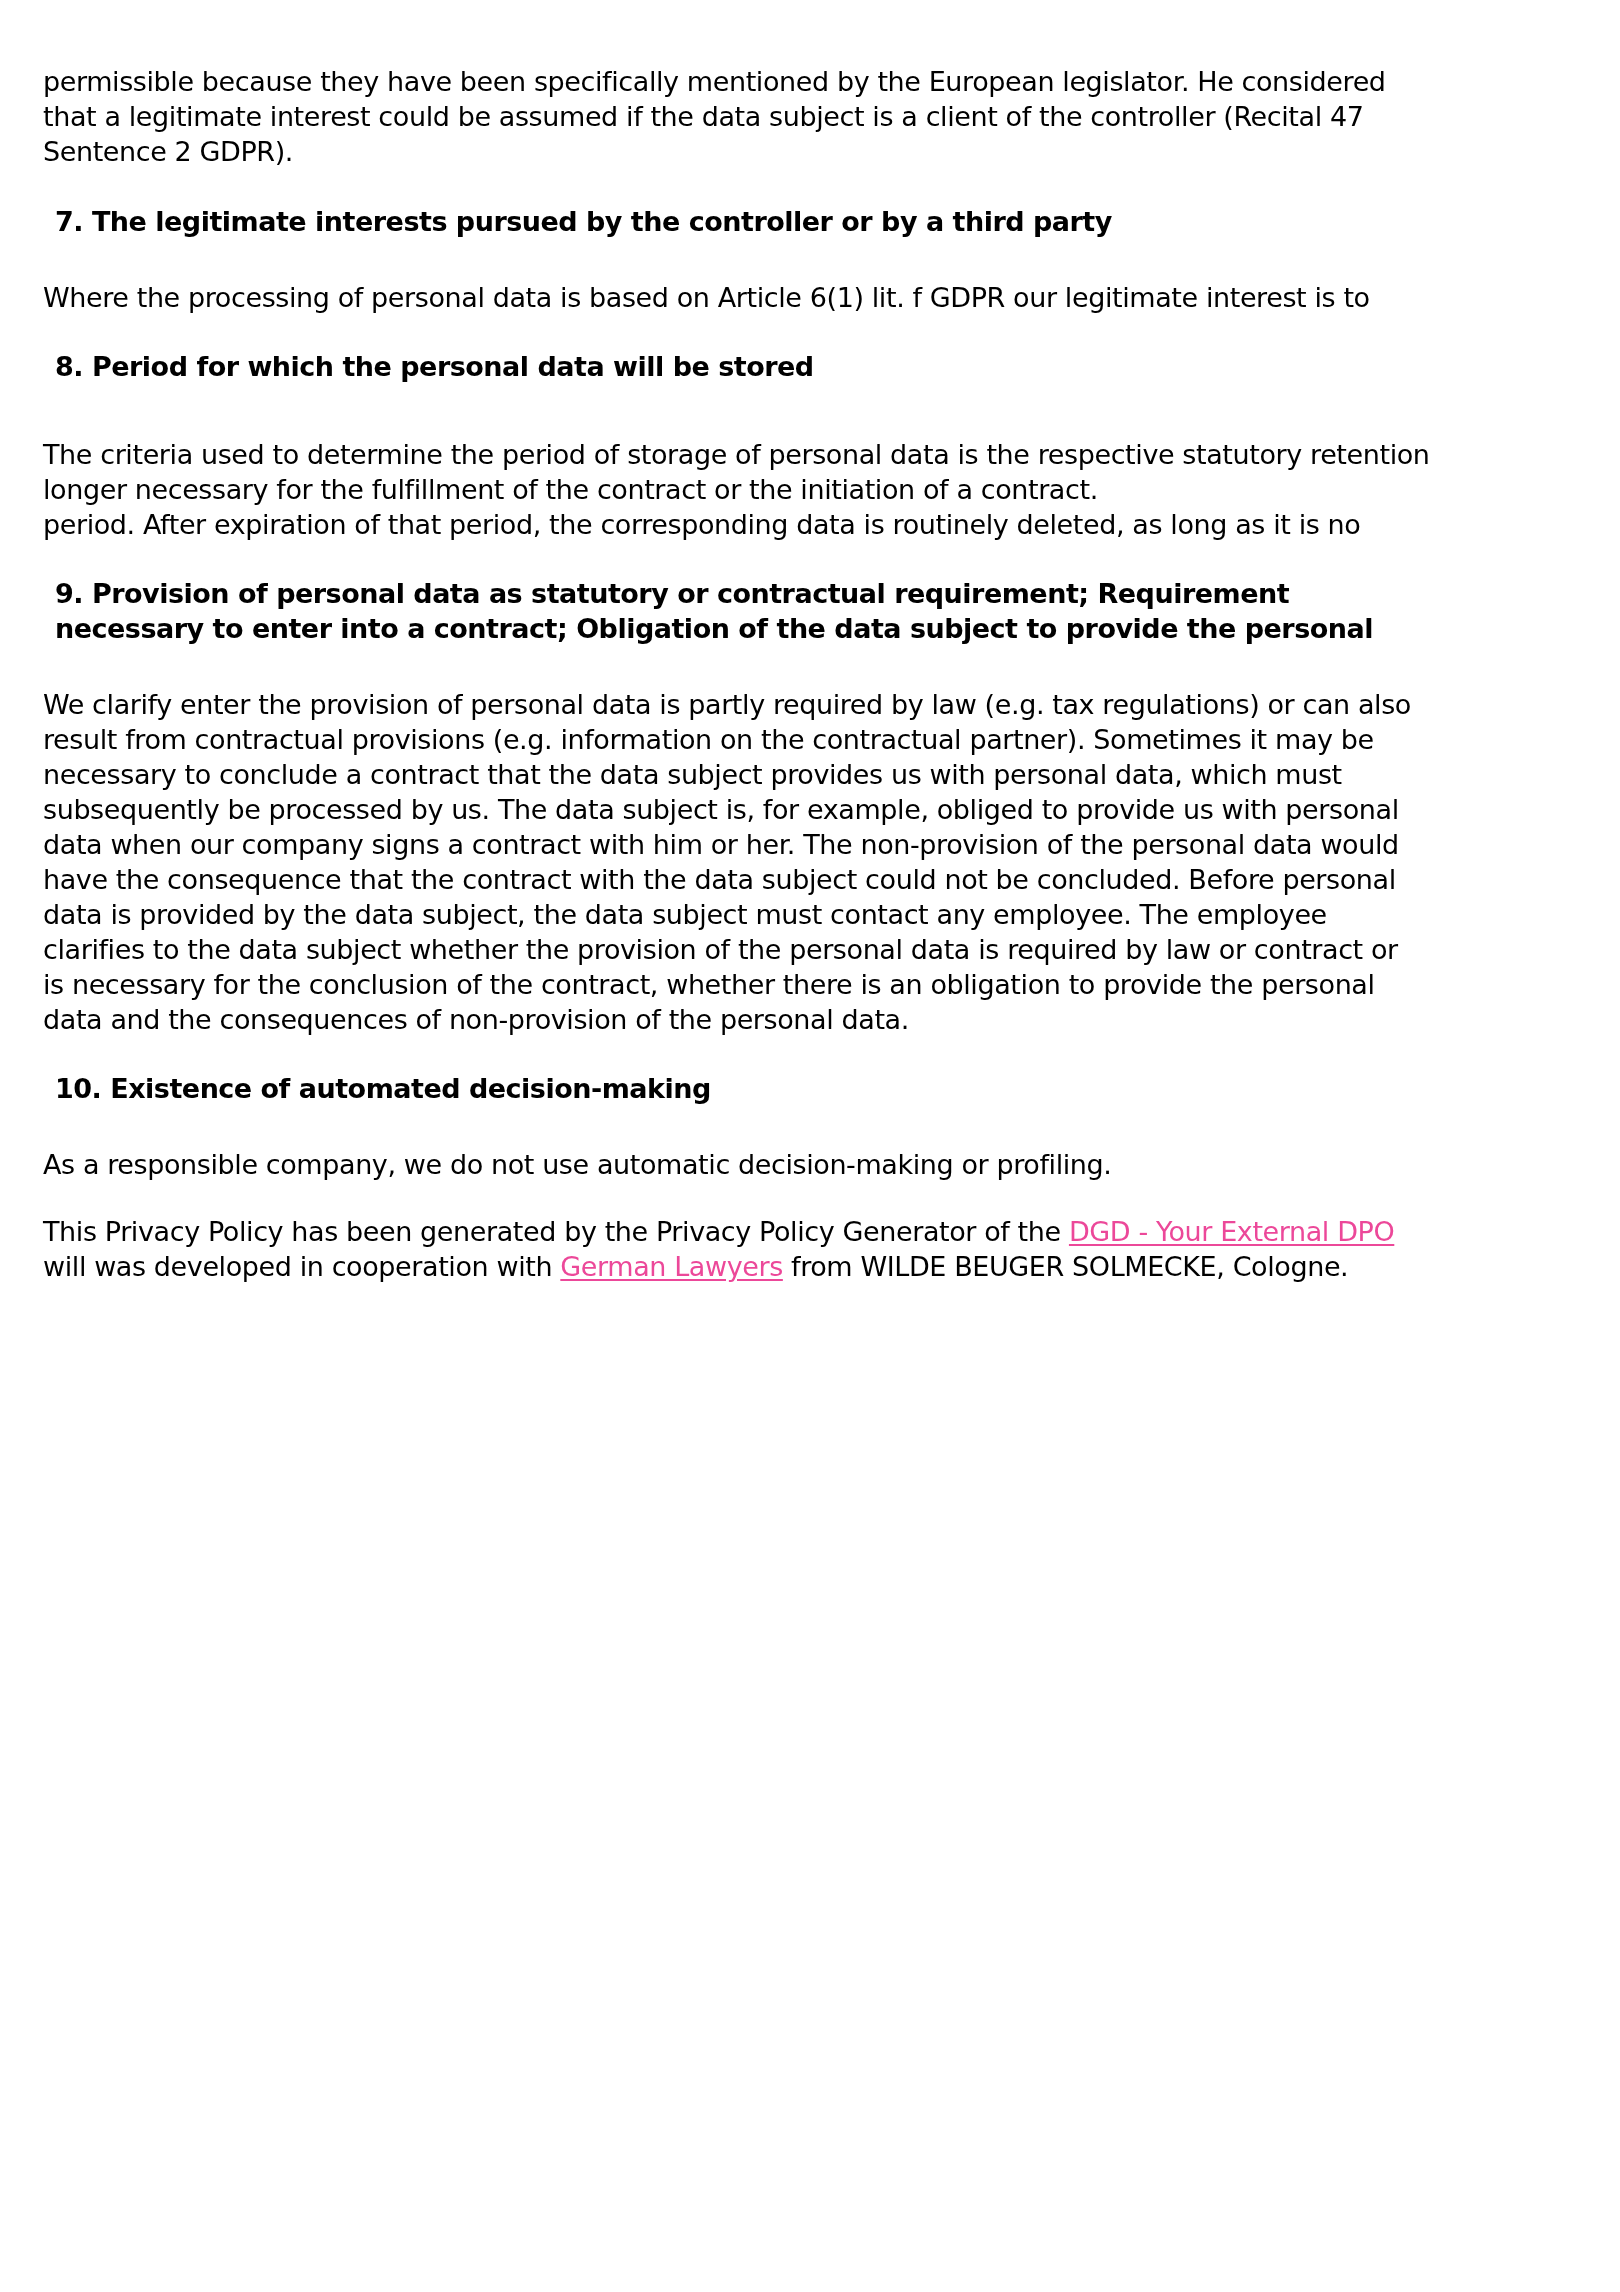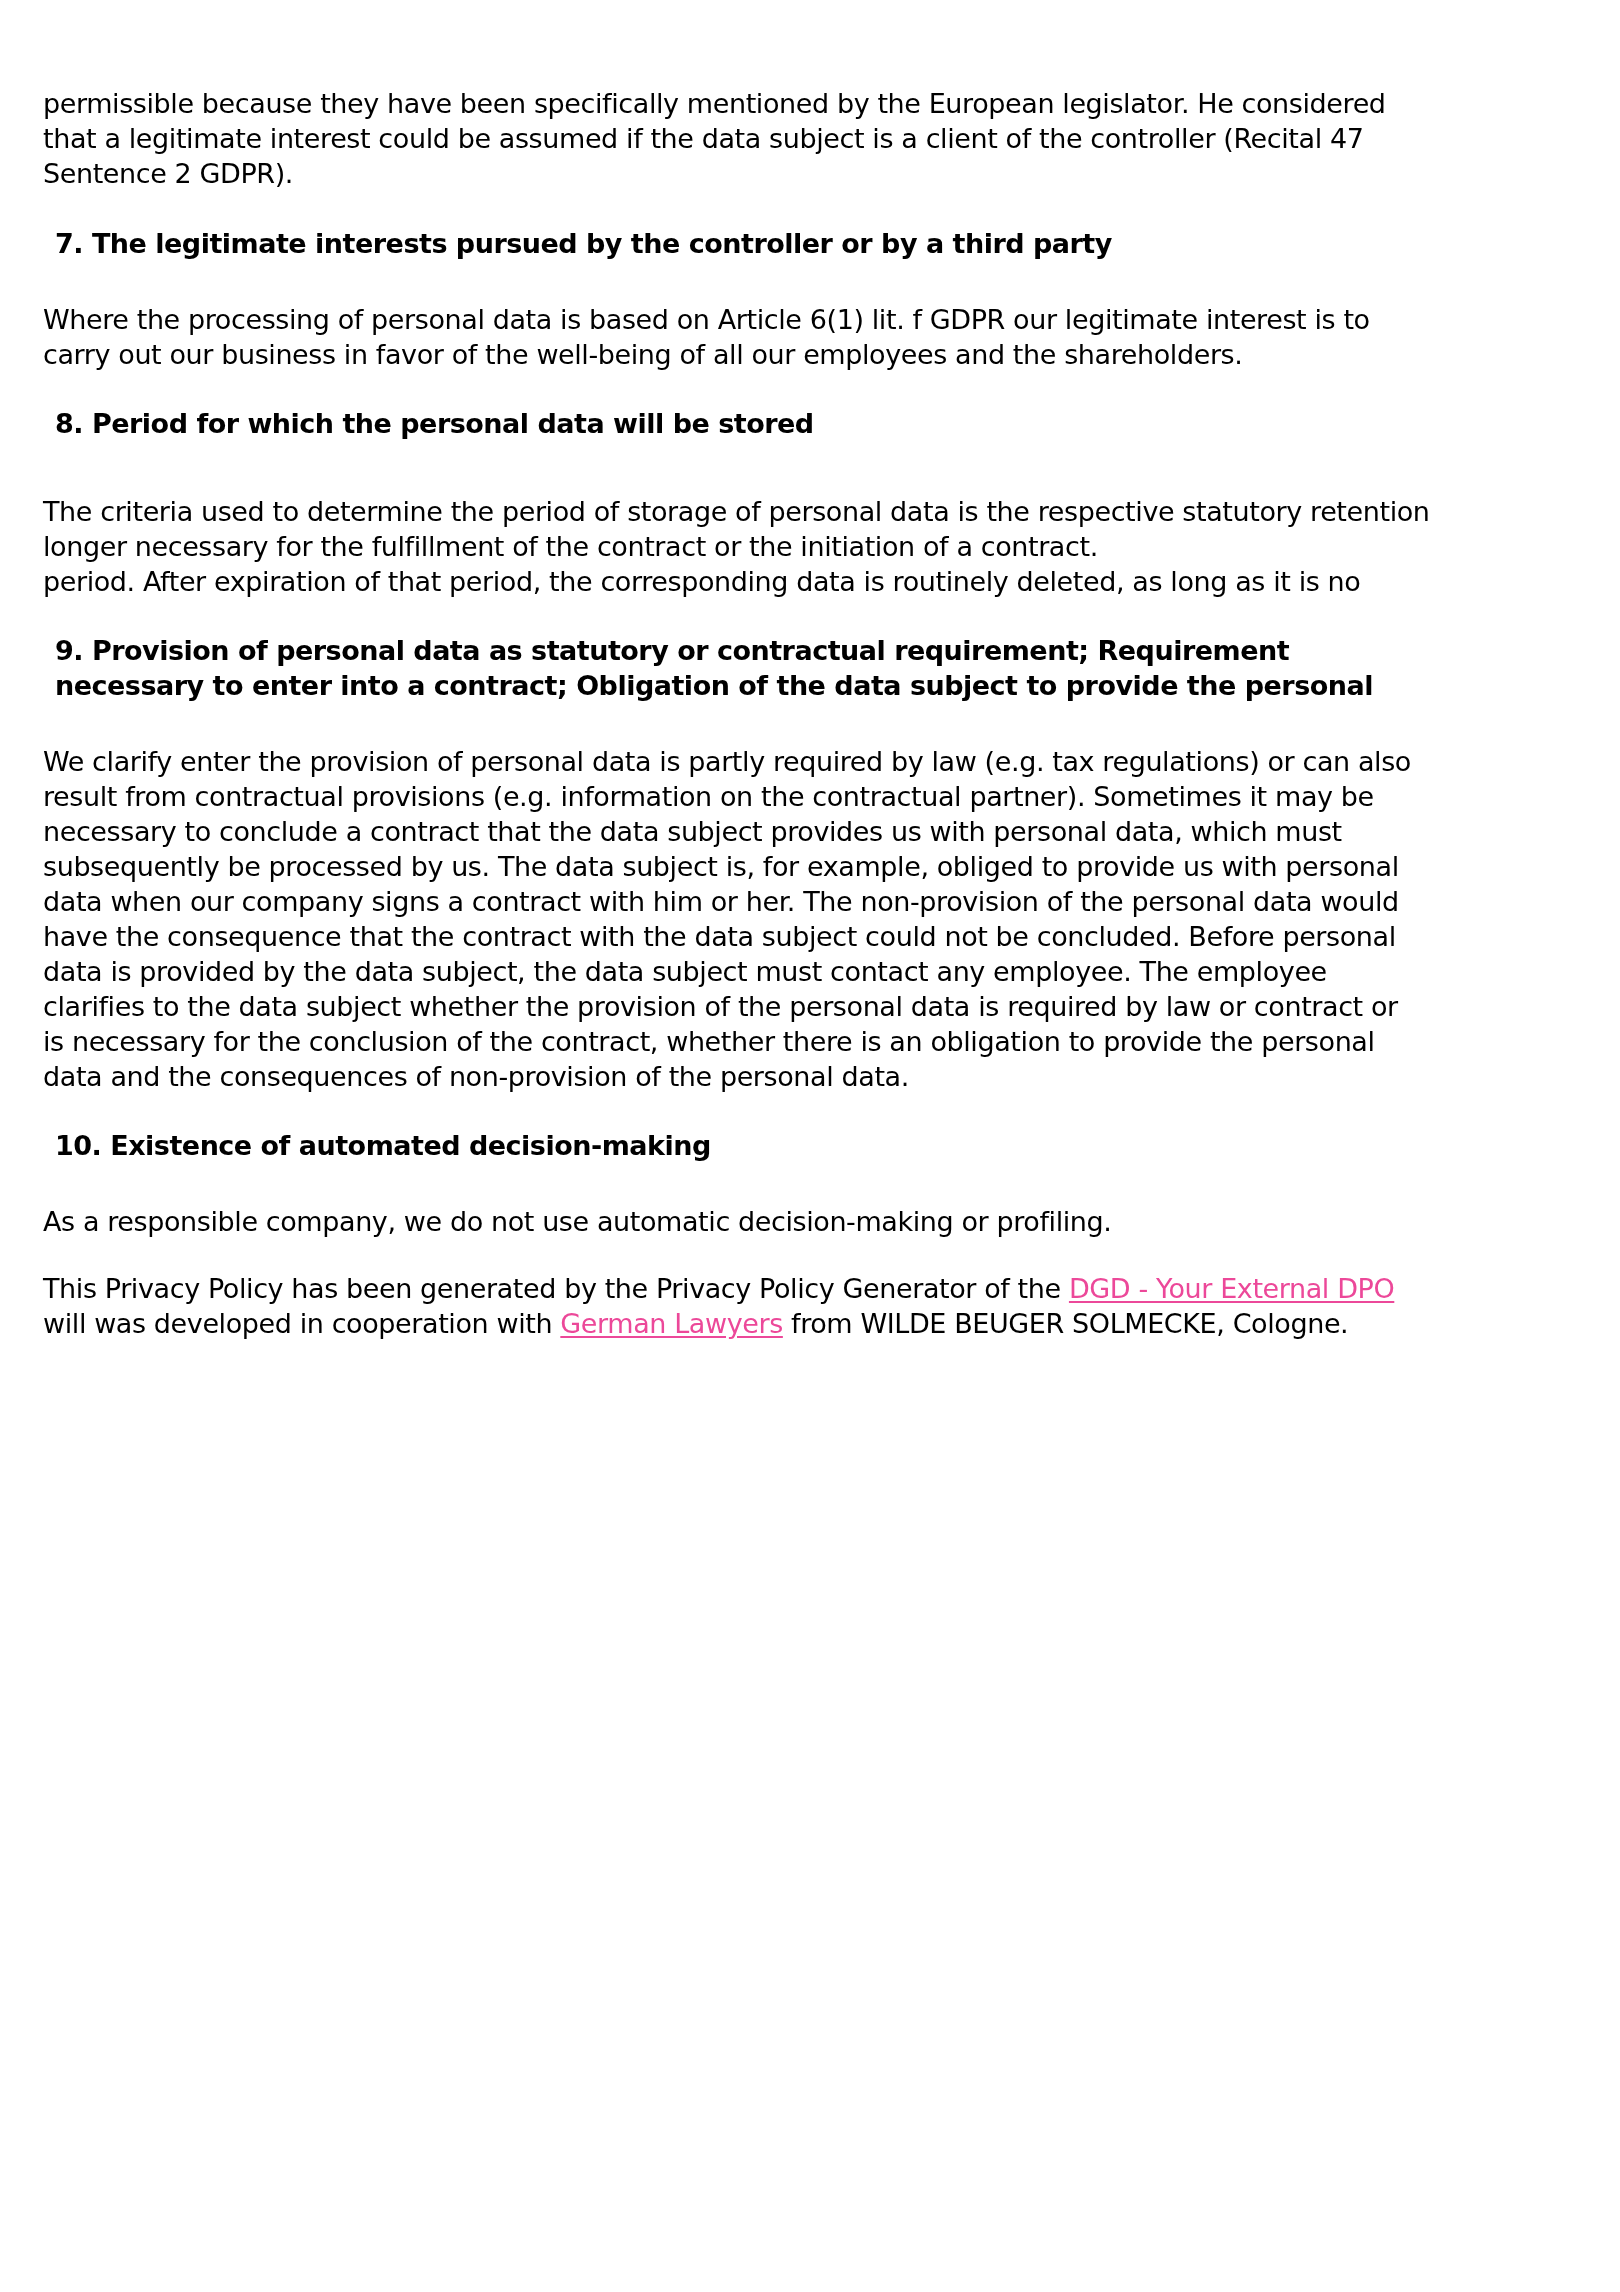--- a/index.html
+++ b/index.html
@@ -11,21 +11,21 @@
       width: 1620px;
       height: 2293px;
       position: relative;
       overflow: hidden;
       color: #000000;
       font-family: "DejaVu Sans", sans-serif;
     }
     .page {
       position: absolute;
       left: 43px;
-      top: 86px;
+      top: 64px;
       width: 1549px;
     }
     .para {
       font-size: 27px;
       line-height: 35px;
       margin: 0;
       white-space: nowrap;
       letter-spacing: -0.4px;
     }
     .heading {
@@ -62,21 +62,20 @@
     <span class="line">permissible because they have been specifically mentioned by the European legislator. He considered</span>
     <span class="line">that a legitimate interest could be assumed if the data subject is a client of the controller (Recital 47</span>
     <span class="line">Sentence 2 GDPR).</span>
   </p>
 
   <h2 class="heading" id="h7">
     <span class="line">7. The legitimate interests pursued by the controller or by a third party</span>
   </h2>
   <p class="para" id="p7">
     <span class="line">Where the processing of personal data is based on Article 6(1) lit. f GDPR our legitimate interest is to</span>
-    <span class="line">carry out our business in favor of the well-being of all our employees and the shareholders.</span>
   </p>
 
   <h2 class="heading" id="h8">
     <span class="line">8. Period for which the personal data will be stored</span>
   </h2>
   <p class="para" id="p8">
     <span class="line">The criteria used to determine the period of storage of personal data is the respective statutory retention</span>
     <span class="line">longer necessary for the fulfillment of the contract or the initiation of a contract.</span>
     <span class="line">period. After expiration of that period, the corresponding data is routinely deleted, as long as it is no</span>
   </p>

